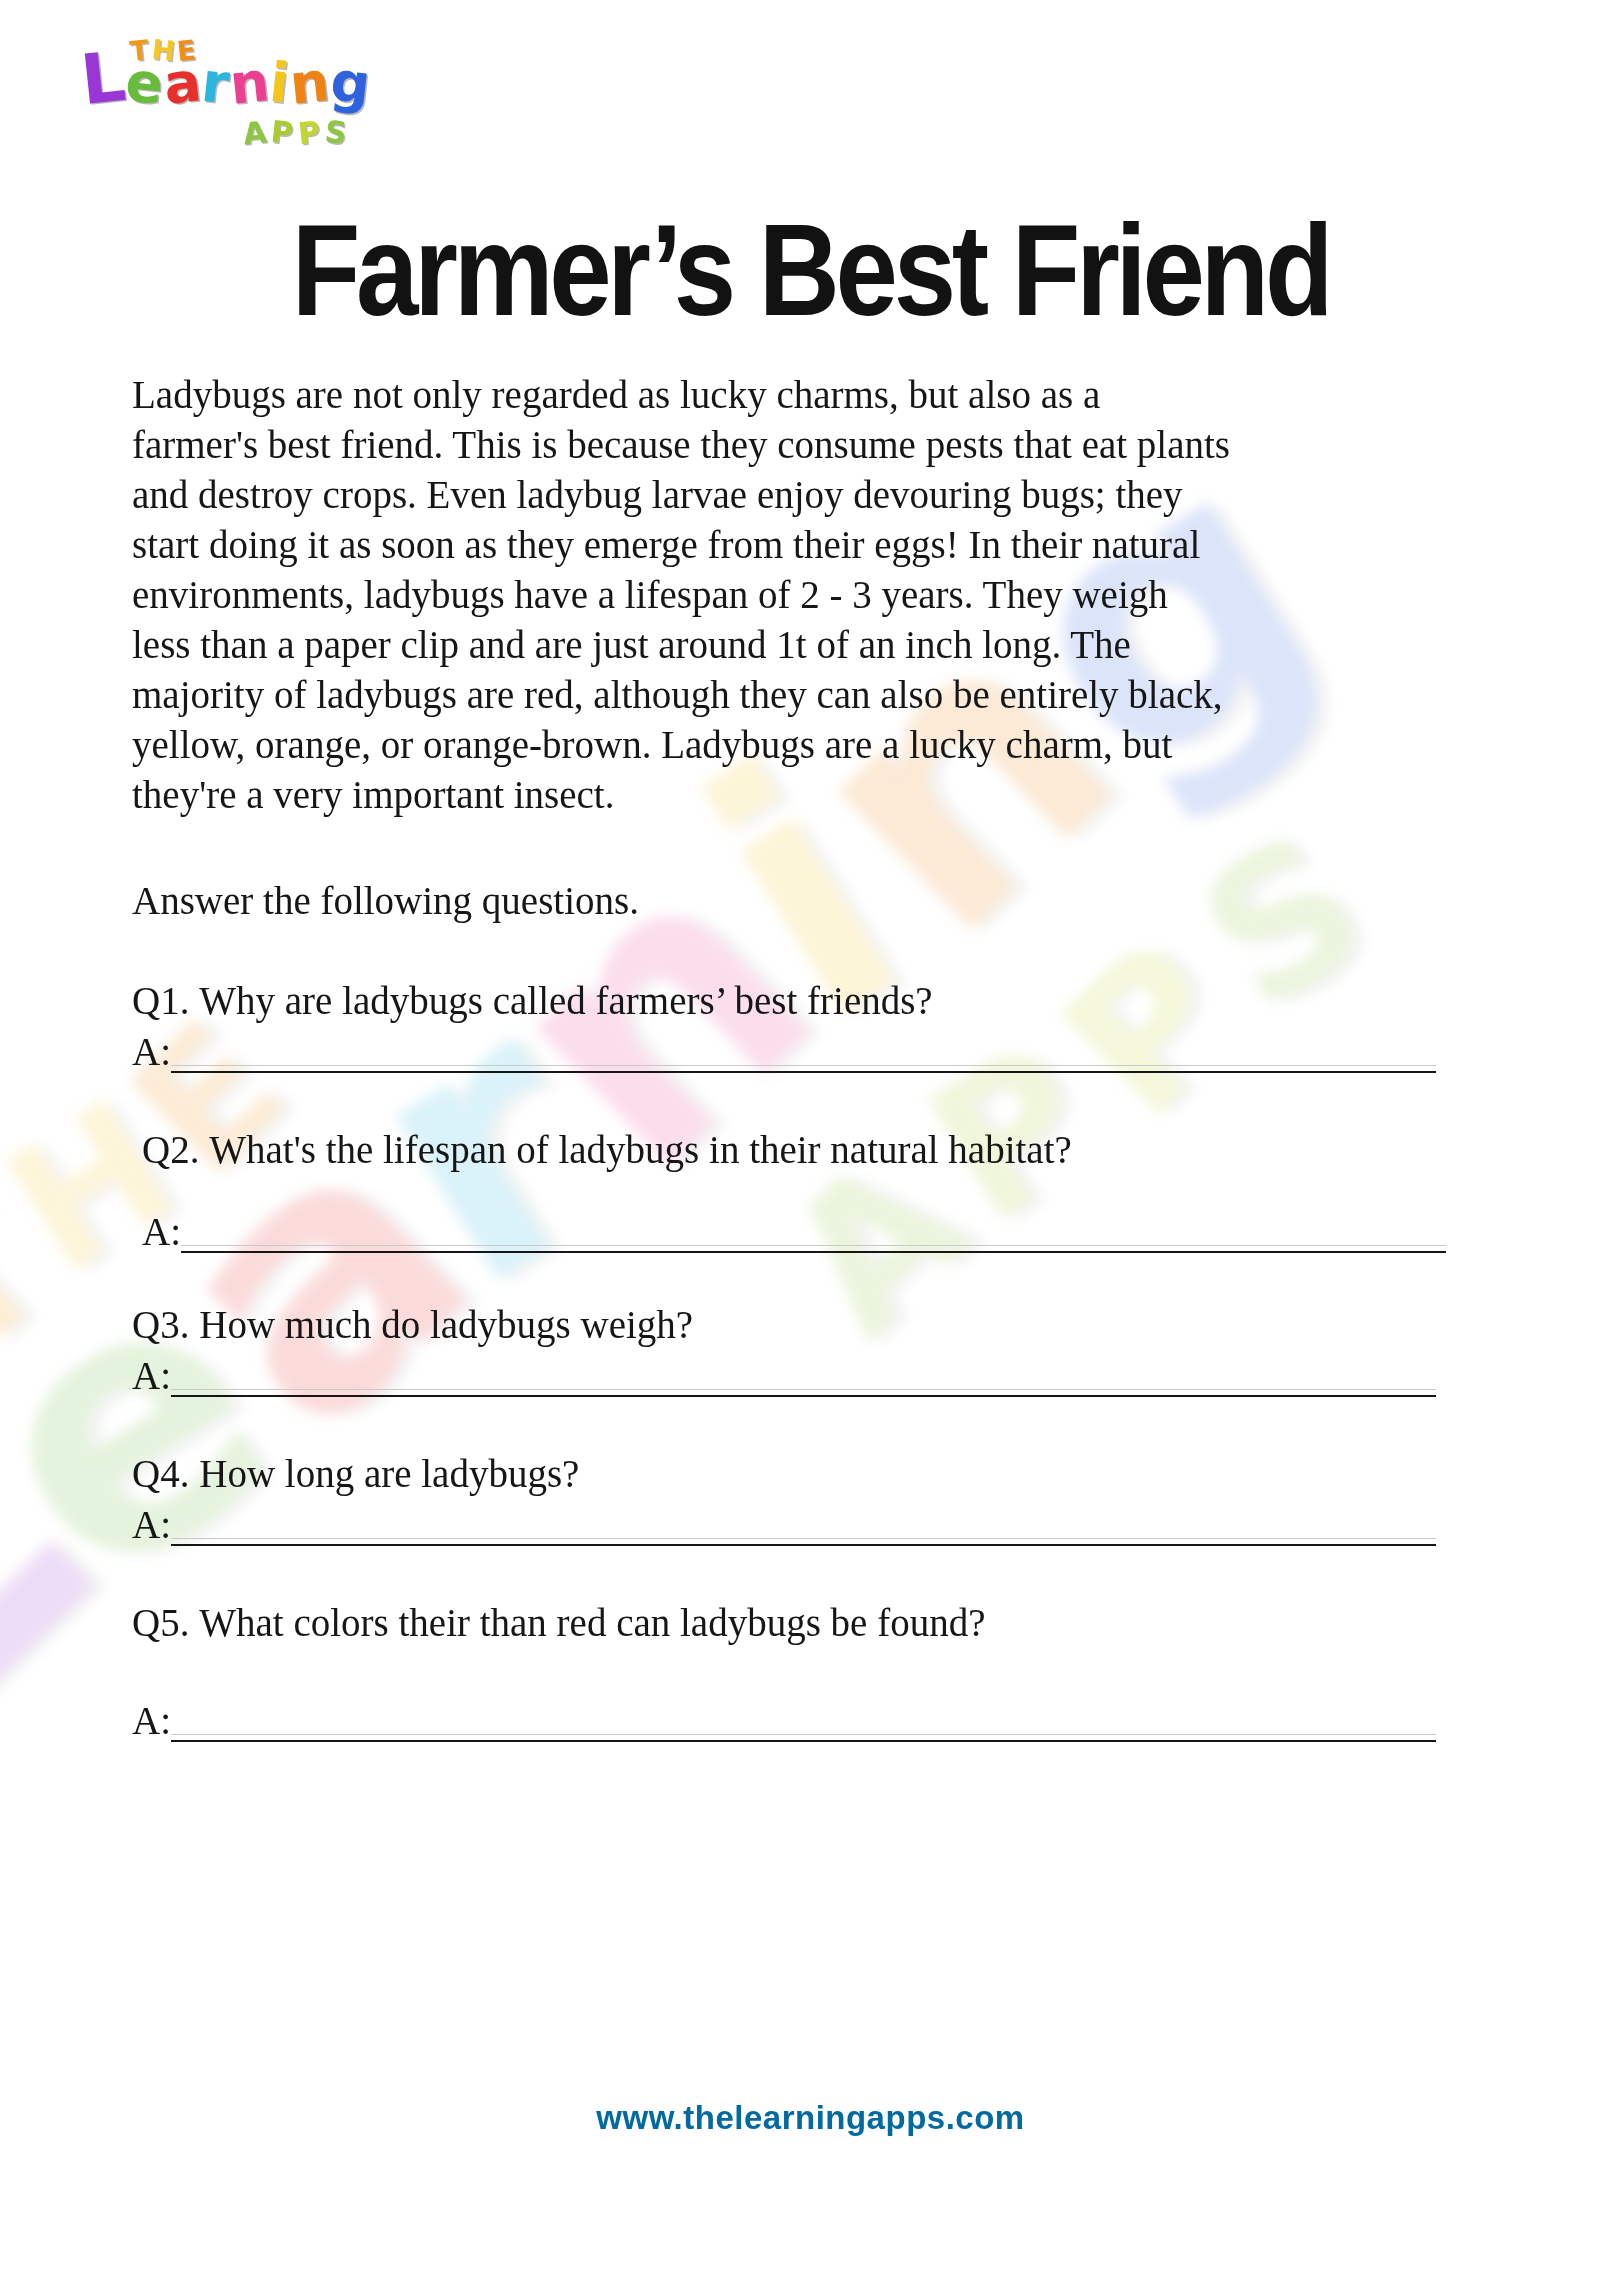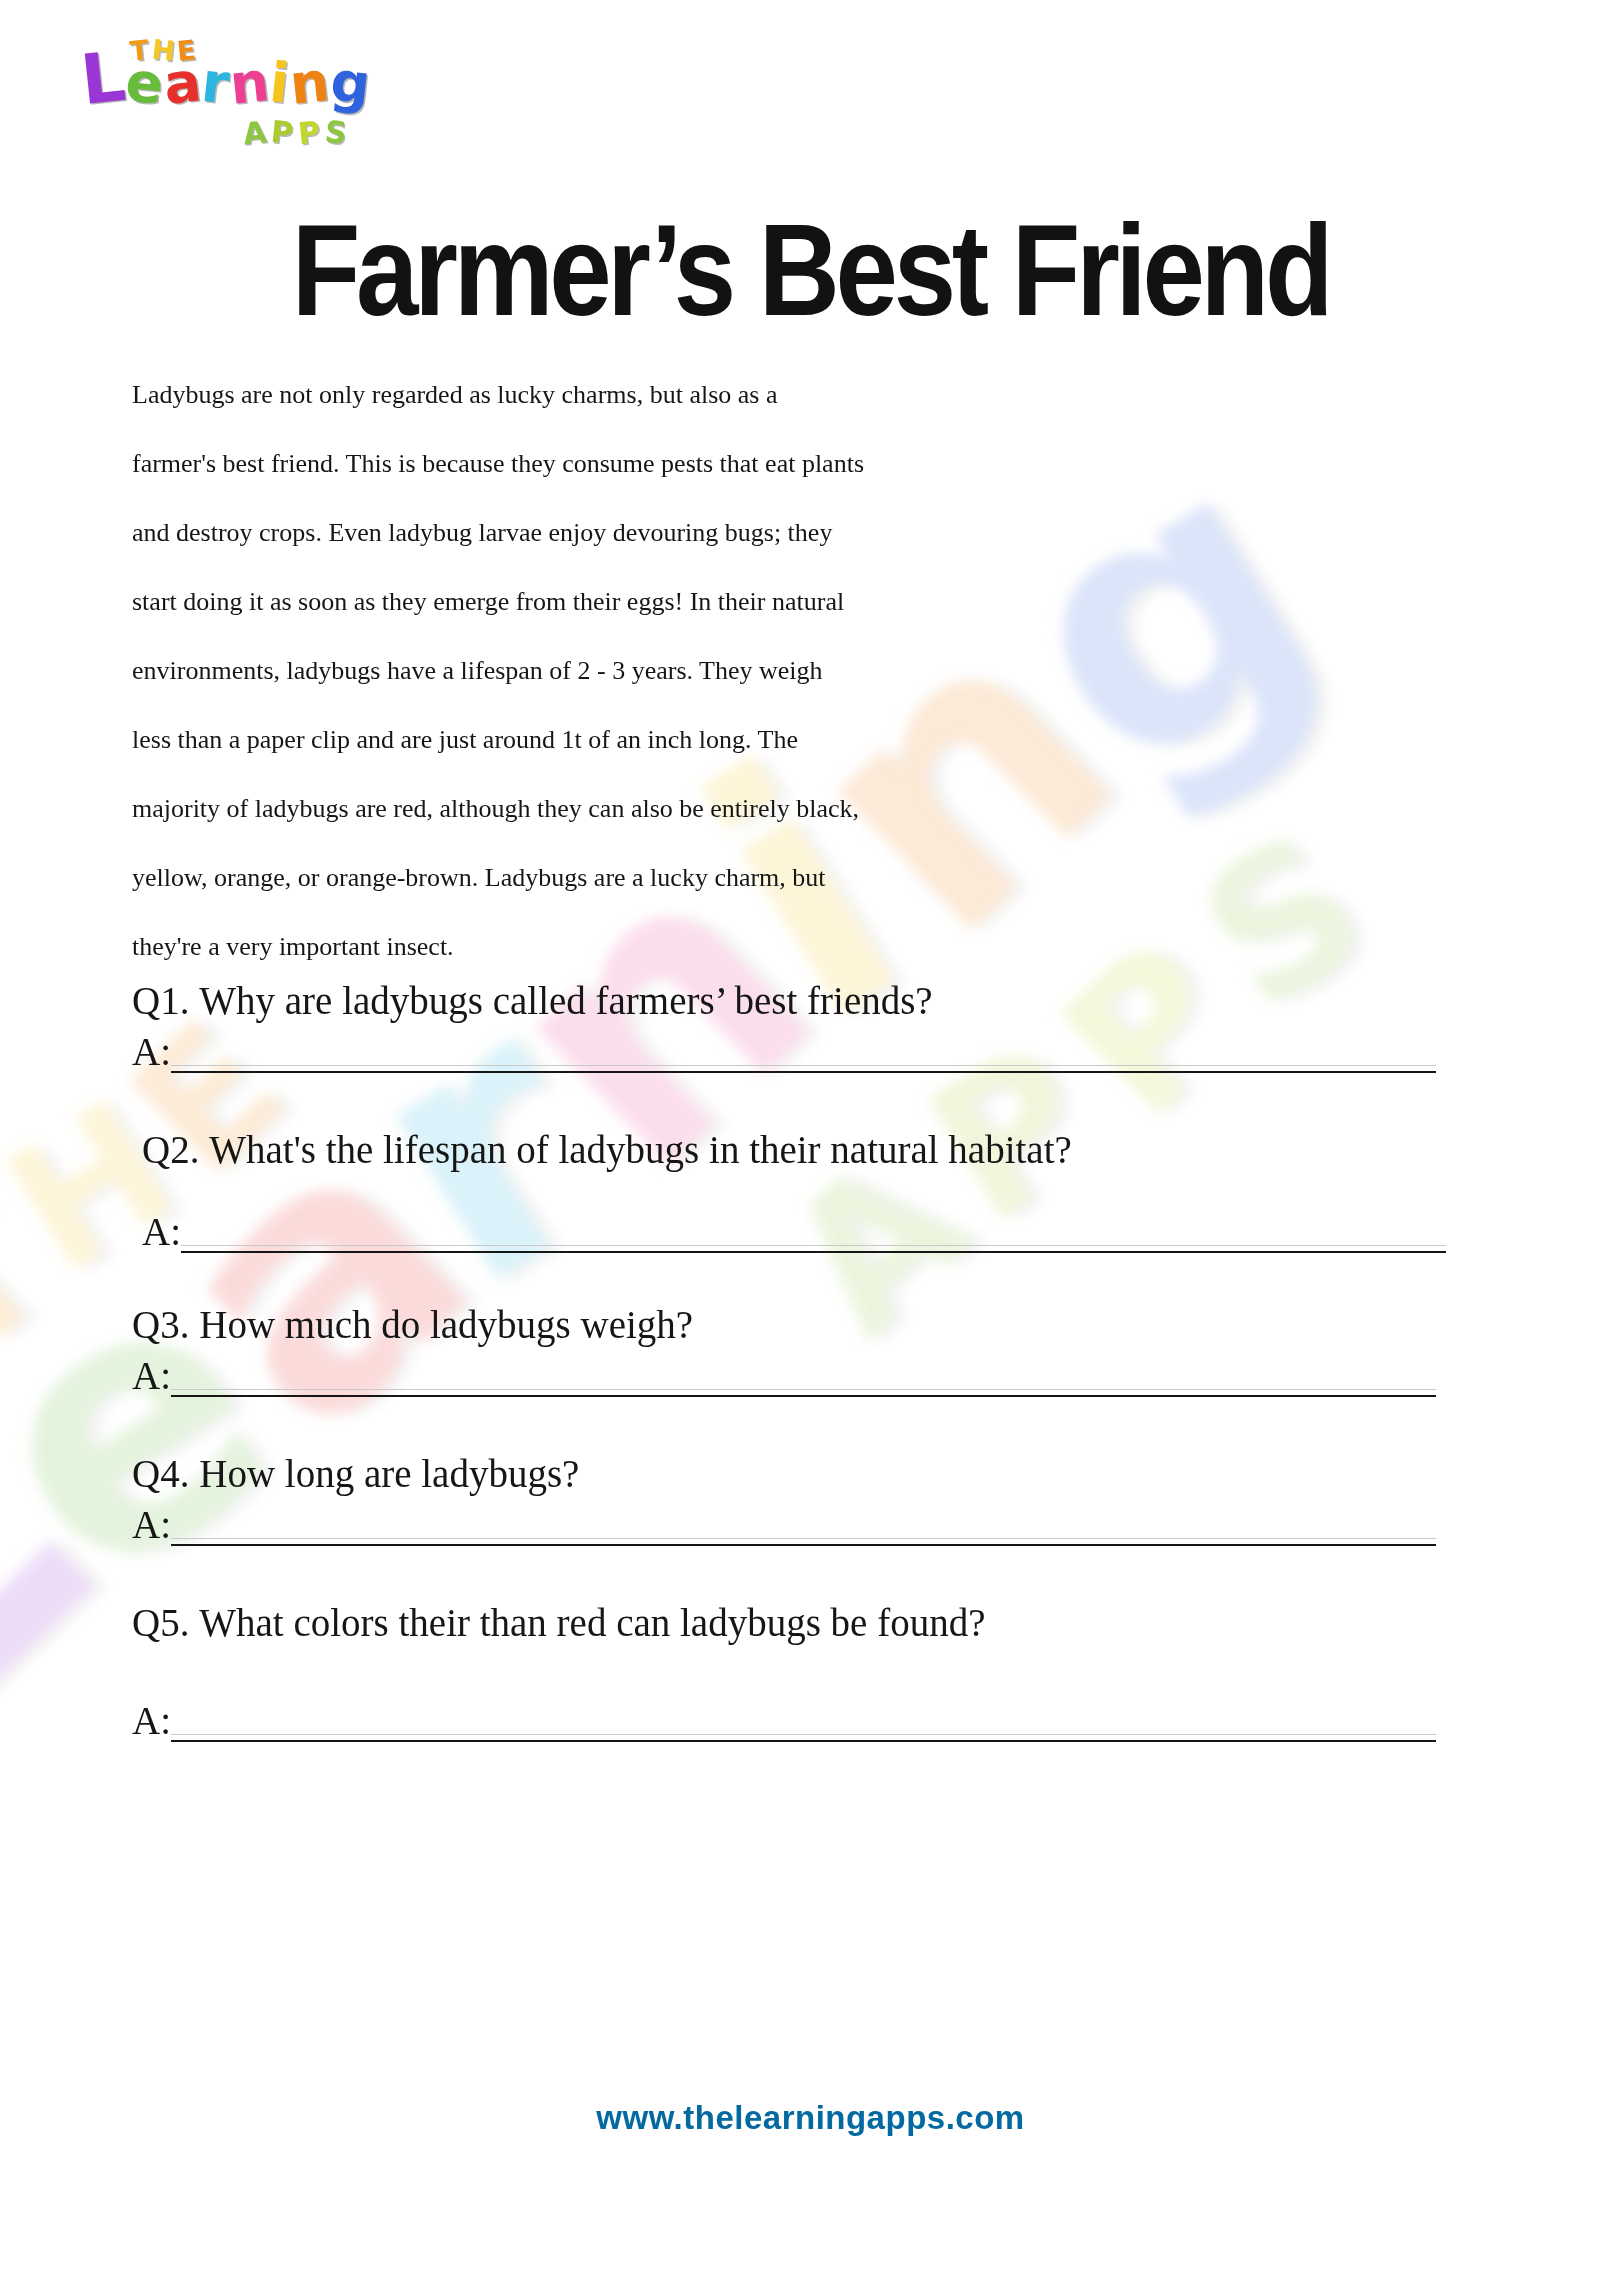--- a/index.html
+++ b/index.html
@@ -62,24 +62,24 @@
     transform: scaleX(0.87);
     transform-origin: center;
     color: #121212;
     white-space: nowrap;
   }
 
   
   .passage {
     position: absolute;
     left: 132px;
-    top: 360px;
+    top: 370px;
     width: 1318px;
-    font-size: 26px;
-    line-height: 69px;
+    font-size: 39px;
+    line-height: 50px;
     white-space: pre-line;
   }
 
   
   .instruction {
     position: absolute;
     left: 132px;
     top: 875px;
     font-size: 39px;
     line-height: 51px;
@@ -161,20 +161,21 @@
     <div class="passage">Ladybugs are not only regarded as lucky charms, but also as a
 farmer's best friend. This is because they consume pests that eat plants
 and destroy crops. Even ladybug larvae enjoy devouring bugs; they
 start doing it as soon as they emerge from their eggs! In their natural
 environments, ladybugs have a lifespan of 2 - 3 years. They weigh
 less than a paper clip and are just around 1t of an inch long. The
 majority of ladybugs are red, although they can also be entirely black,
 yellow, orange, or orange-brown. Ladybugs are a lucky charm, but
 they're a very important insect.</div>
 
+    <div class="instruction">Answer the following questions.</div>
 
     <div class="questions">
   <div class="qb qb1">
     <div class="q-line">
       <span class="q-label">Q1.</span><span class="q-body">Why are ladybugs called farmers’ best friends?</span>
     </div>
     <div class="a-row">
       <span class="a-prefix">A:</span>
       <span class="a-line"></span>
     </div>

